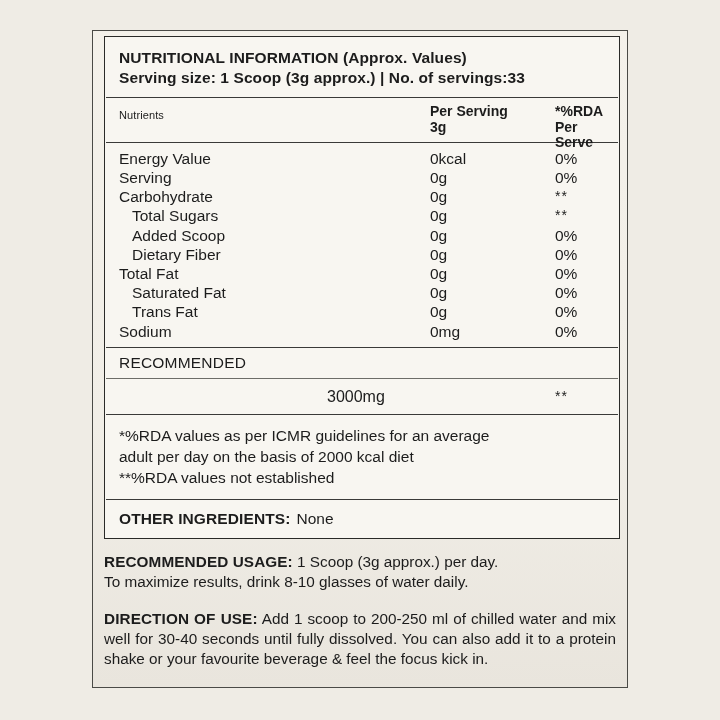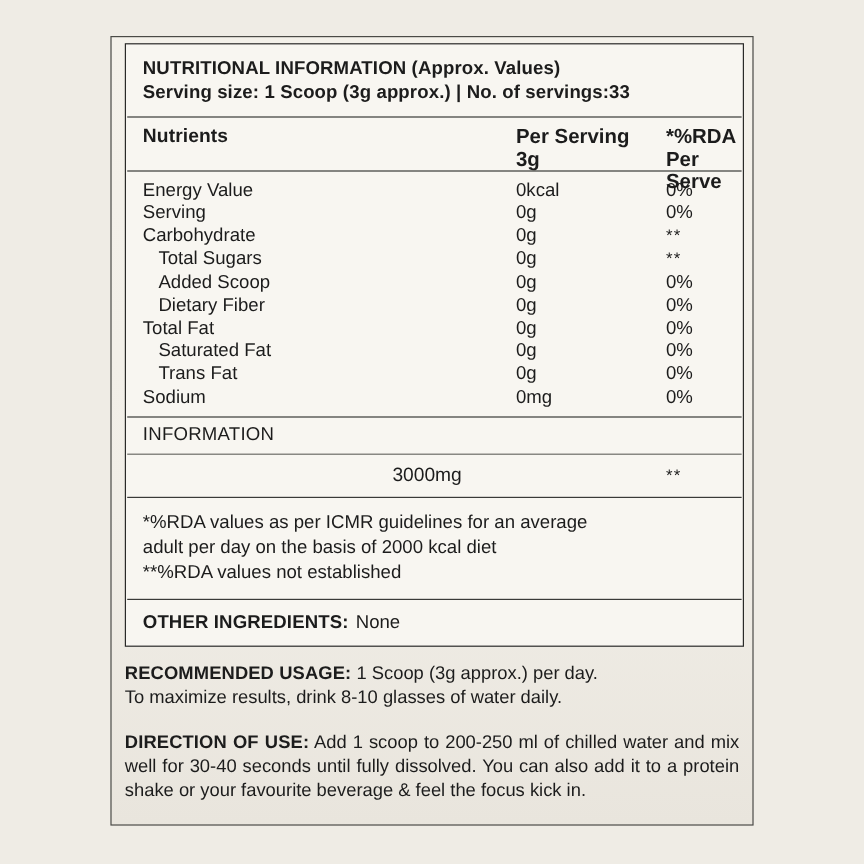--- a/index.html
+++ b/index.html
@@ -64,28 +64,28 @@
 
   
   #col-head {
     position: relative;
     height: 44px;
     padding-left: 14px;
     padding-top: 7px;
     box-sizing: border-box;
   }
   #col-head .c1 {
-    font-size: 16px;
-    font-weight: bold;
+    font-size: 11px;
+    font-weight: normal;
     letter-spacing: 0.1px;
   }
   #col-head .colblock {
     position: absolute;
     top: 6px;
-    font-size: 17px;
+    font-size: 14px;
     font-weight: bold;
     line-height: 1.12;
   }
   #col-head .colblock.c2 { left: 325px; }
   #col-head .colblock.c3 { left: 450px; }
 
   
   #nutrient-rows {
     padding: 6px 0 6px 0;
   }
@@ -232,21 +232,21 @@
         </div>
         <div class="nrow">
           <span class="name">Sodium</span>
           <span class="v1">0mg</span>
           <span class="v2">0%</span>
         </div>
       </div>
 
     <div class="divider"></div>
 
-    <div id="ingredients-head">INFORMATION</div>
+    <div id="ingredients-head">RECOMMENDED</div>
 
     <div class="divider thin"></div>
 
     <div id="ingredient-row">
       <span class="iamt">3000mg</span>
       <span class="irda">**</span>
     </div>
 
     <div class="divider"></div>
 

